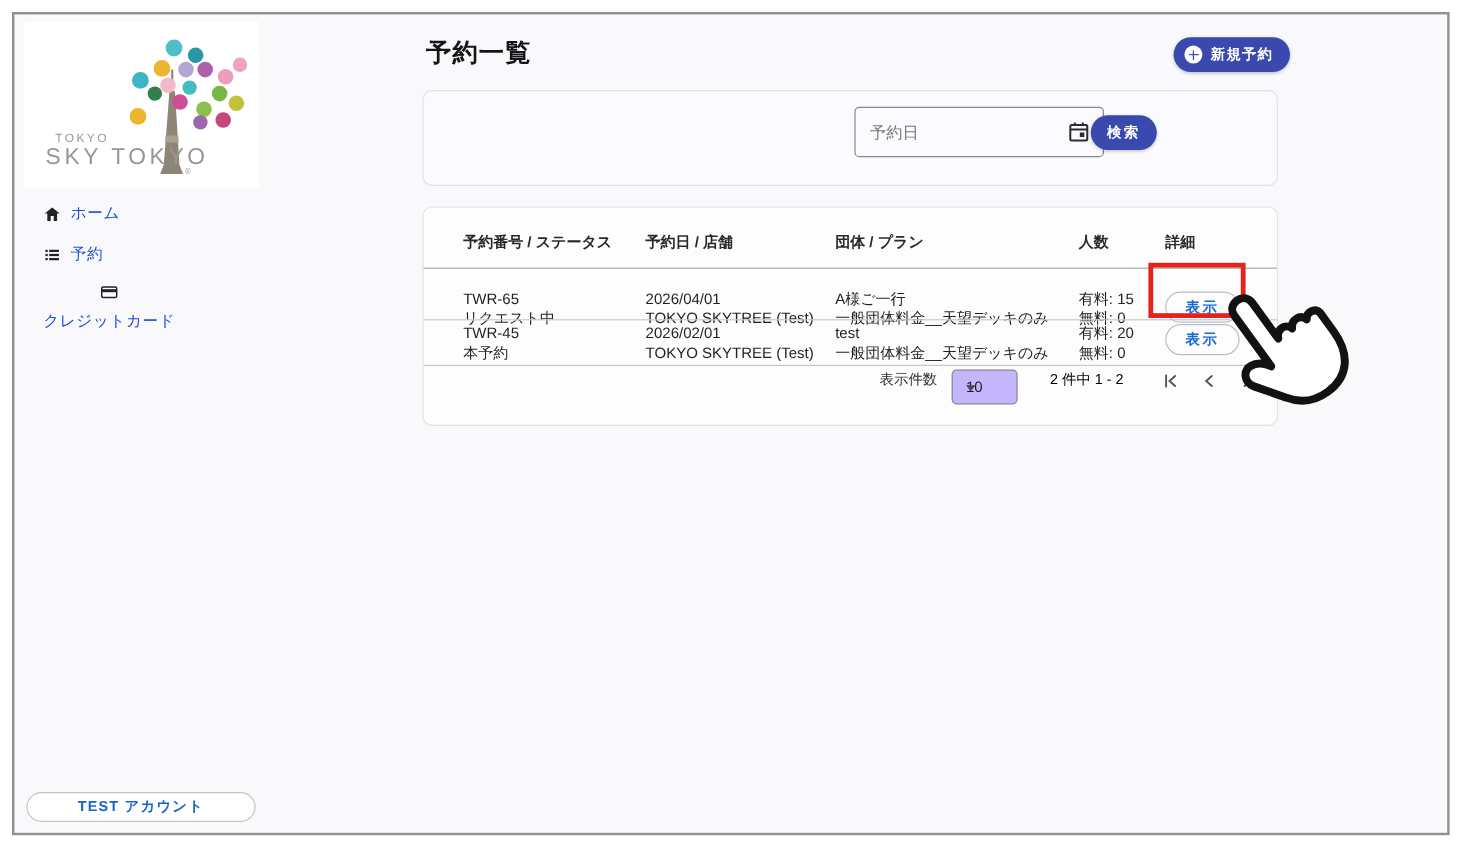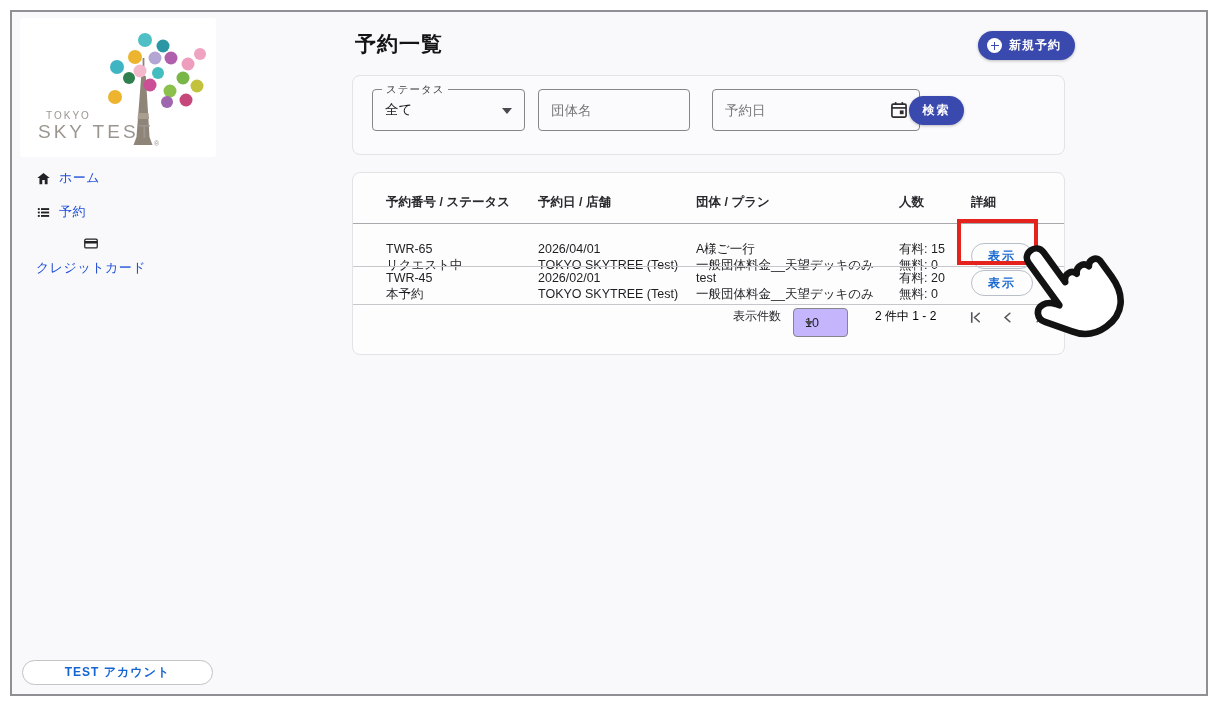--- a/index.html
+++ b/index.html
@@ -107,21 +107,21 @@
       <circle cx="180" cy="36" r="6" fill="#f0a3c0"></circle>
       <circle cx="163" cy="60" r="6.5" fill="#79b648"></circle>
       <circle cx="130" cy="67" r="6.5" fill="#cc4e96"></circle>
       <circle cx="177" cy="68" r="6.5" fill="#c3c23d"></circle>
       <circle cx="150" cy="73" r="6.5" fill="#8bc04c"></circle>
       <circle cx="95" cy="79" r="7" fill="#edb430"></circle>
       <circle cx="147" cy="84" r="6" fill="#9e66ae"></circle>
       <circle cx="166" cy="82" r="6.5" fill="#c64779"></circle>
     </svg>
     <div class="abs" style="left:26px;top:92px;font-size:10px;letter-spacing:2px;color:#9b968f;">TOKYO</div>
-    <div class="abs" style="left:18px;top:103px;font-size:19px;letter-spacing:3px;color:#9b968f;">SKY TEST</div>
+    <div class="abs" style="left:18px;top:103px;font-size:19px;letter-spacing:3px;color:#9b968f;">SKY TOKYO</div>
     <div class="abs" style="left:134px;top:122px;font-size:7px;color:#9b968f;">®</div>
   </div>
 
   <div class="abs nav-item" style="top:156px;">
     <svg width="15" height="15" viewBox="0 0 24 24">
       <path d="M12,3 L2,11 H5.5 V21 H10 V14.5 H14 V21 H18.5 V11 H22 Z" fill="#222226"></path>
     </svg>
     <span class="nav-label">ホーム</span>
   </div>
 
@@ -151,29 +151,21 @@
 
   <div class="abs page-title">予約一覧</div>
 
   <button class="abs new-btn">
     <span class="plus-circle"></span>
     <span>新規予約</span>
   </button>
 
   <div class="abs filter-card"></div>
 
-  <div class="field status-field" role="combobox">
-    <span class="float-label">ステータス</span>
-    <span class="field-value">全て</span>
-    <span class="caret"></span>
-  </div>
-
-  <div class="field group-field">
-    <input type="text" placeholder="団体名" style="">
-  </div>
+
 
   <div class="field date-field">
     <input type="text" placeholder="予約日" style="">
     <svg class="cal-icon" width="20" height="20" viewBox="0 0 24 24">
       <rect x="3.5" y="5" width="17" height="15.5" rx="1.5" fill="none" stroke="#2c2c30" stroke-width="2"></rect>
       <line x1="3.5" y1="9.5" x2="20.5" y2="9.5" stroke="#2c2c30" stroke-width="2"></line>
       <line x1="8" y1="2.5" x2="8" y2="6" stroke="#2c2c30" stroke-width="2"></line>
       <line x1="16" y1="2.5" x2="16" y2="6" stroke="#2c2c30" stroke-width="2"></line>
       <rect x="13" y="12.5" width="4.5" height="4.5" fill="#2c2c30"></rect>
     </svg>

